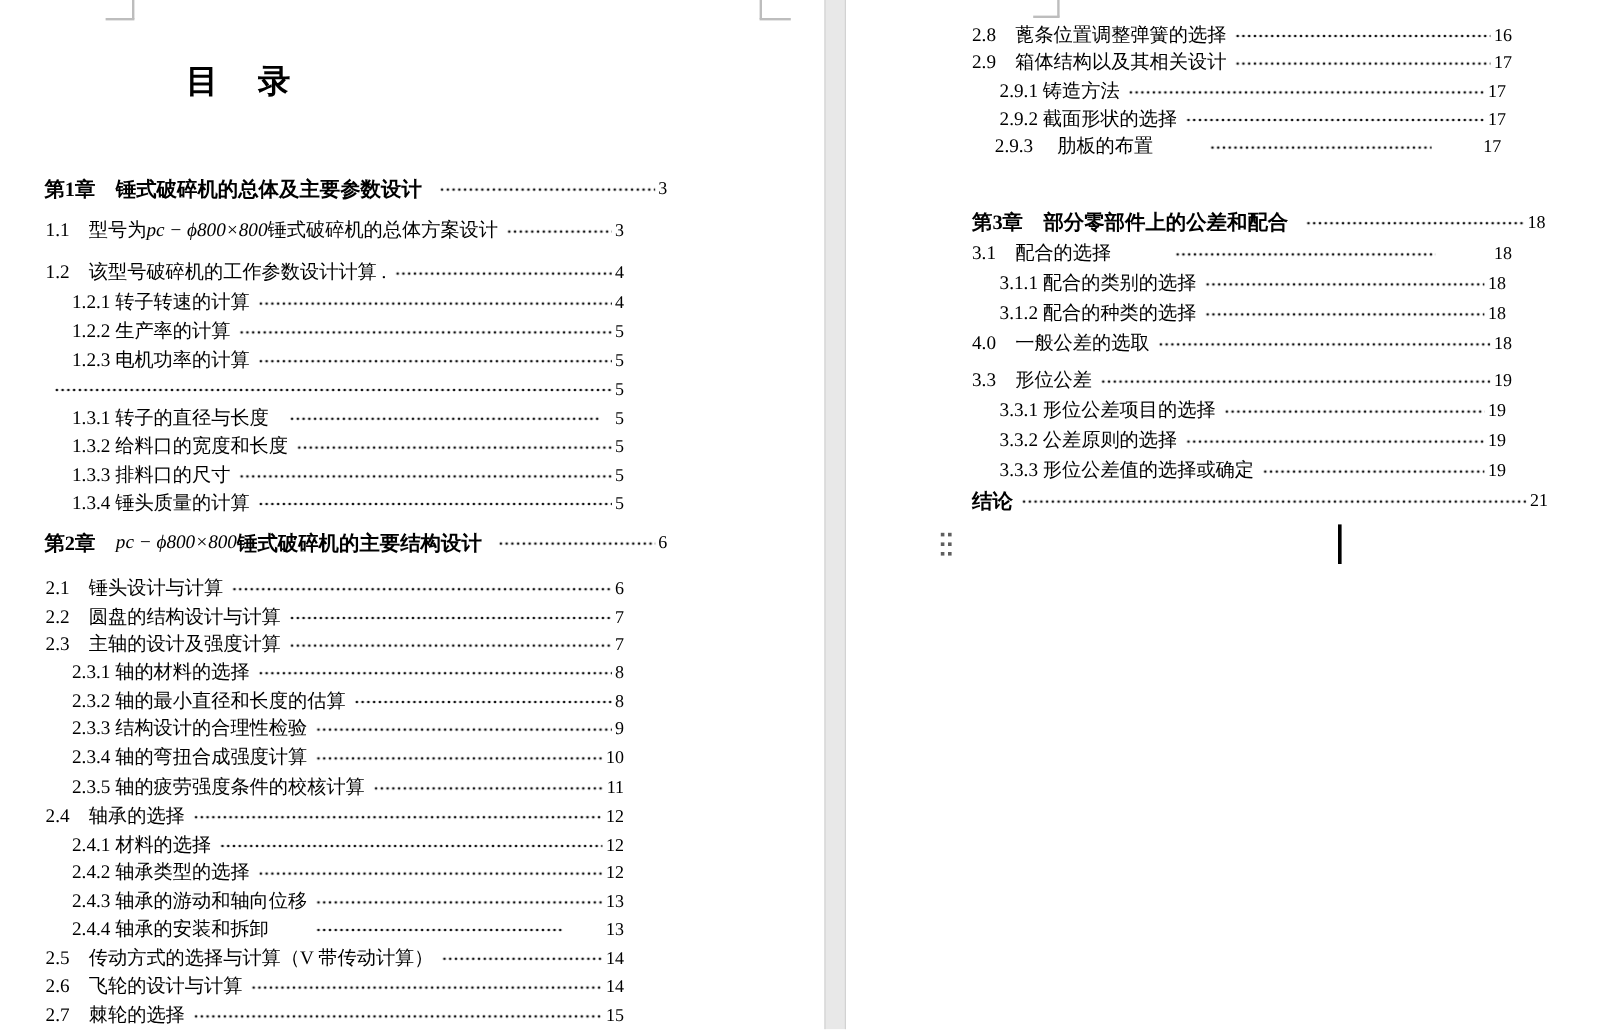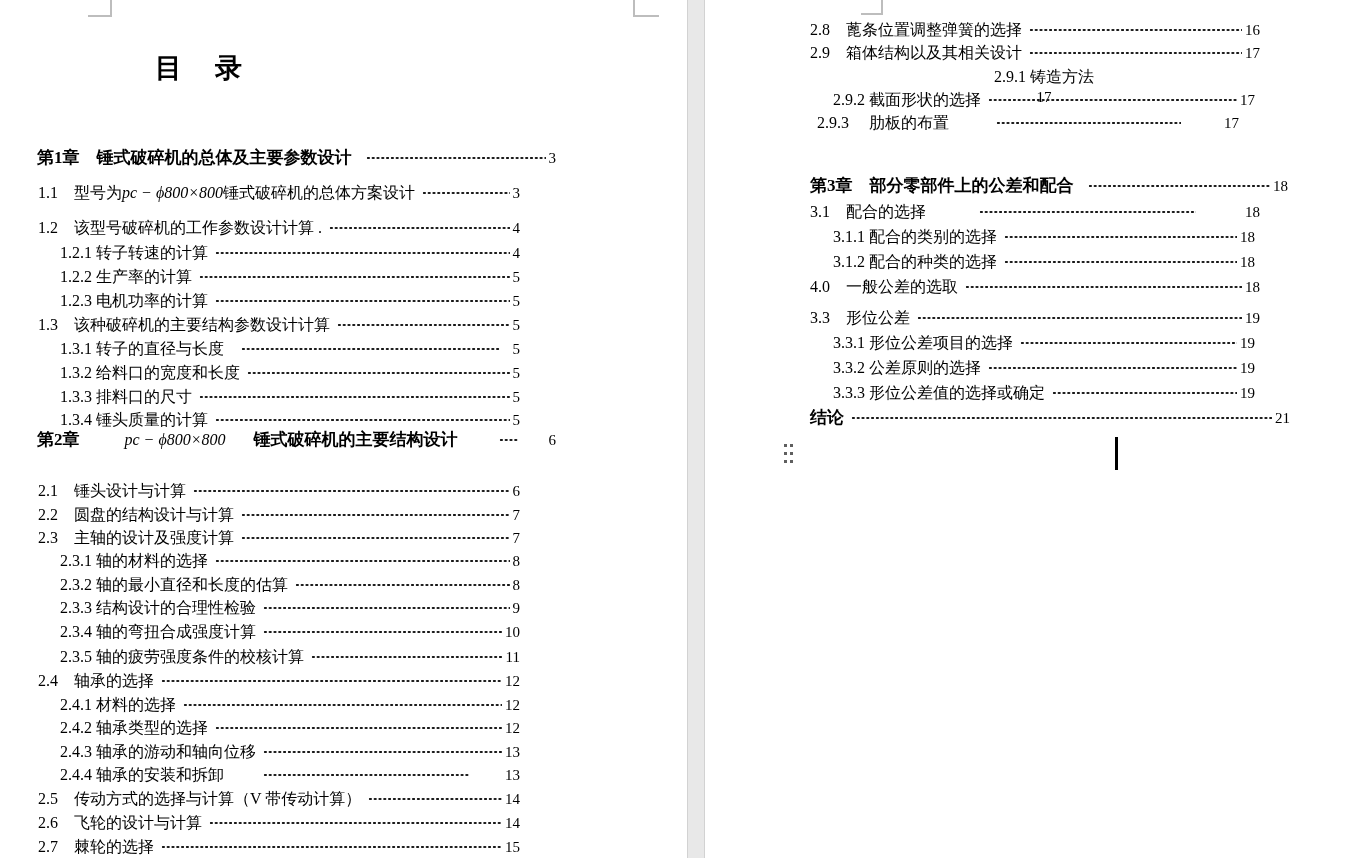--- a/index.html
+++ b/index.html
@@ -65,21 +65,20 @@
         <span class="lbl">1.2.2 生产率的计算</span>
         <span class="dots"></span>
         <span class="pg">5</span>
       </div>
       <div class="row l2" style="top: 291px; left: 60px; width: 460px;">
         <span class="lbl">1.2.3 电机功率的计算</span>
         <span class="dots"></span>
         <span class="pg">5</span>
       </div>
       <div class="row l1" style="top: 315px; left: 38px; width: 482px;">
-        <span class="lbl">1.3　该种破碎机的主要结构参数设计计算</span>
         <span class="dots"></span>
         <span class="pg">5</span>
       </div>
       <div class="row l2" style="top: 339px; left: 60px; width: 460px; gap: 10px;">
         <span class="lbl">1.3.1 转子的直径与长度</span>
         <span class="dots"></span>
         <span class="pg">5</span>
       </div>
       <div class="row l2" style="top: 363px; left: 60px; width: 460px;">
         <span class="lbl">1.3.2 给料口的宽度和长度</span>
@@ -89,21 +88,21 @@
       <div class="row l2" style="top: 387px; left: 60px; width: 460px;">
         <span class="lbl">1.3.3 排料口的尺寸</span>
         <span class="dots"></span>
         <span class="pg">5</span>
       </div>
       <div class="row l2" style="top: 410px; left: 60px; width: 460px;">
         <span class="lbl">1.3.4 锤头质量的计算</span>
         <span class="dots"></span>
         <span class="pg">5</span>
       </div>
-      <div class="row chapter" style="top: 430px; left: 37px; width: 519px; gap: 28px;">
+      <div class="row chapter" style="top: 443px; left: 37px; width: 519px;">
         <span class="lbl">第2章　</span>
         <span class="lbl math">pc − ϕ800×800</span>
         <span class="lbl"> 锤式破碎机的主要结构设计</span>
         <span class="dots"></span>
         <span class="pg">6</span>
       </div>
       <div class="row l1" style="top: 481px; left: 38px; width: 482px;">
         <span class="lbl">2.1　锤头设计与计算</span>
         <span class="dots"></span>
         <span class="pg">6</span>
@@ -202,31 +201,31 @@
   <div class="row l1" style="top: 20px; left: 105px; width: 450px;">
         <span class="lbl">2.8　蓖条位置调整弹簧的选择</span>
         <span class="dots"></span>
         <span class="pg">16</span>
       </div>
       <div class="row l1" style="top: 43px; left: 105px; width: 450px;">
         <span class="lbl">2.9　箱体结构以及其相关设计</span>
         <span class="dots"></span>
         <span class="pg">17</span>
       </div>
-      <div class="row l2" style="top: 67px; left: 128px; width: 422px; flex-direction: column;">
+      <div class="row l2" style="top: 67px; left: 128px; width: 422px;">
         <span class="lbl">2.9.1 铸造方法</span>
         <span class="dots"></span>
         <span class="pg">17</span>
       </div>
       <div class="row l2" style="top: 90px; left: 128px; width: 422px;">
         <span class="lbl">2.9.2 截面形状的选择</span>
         <span class="dots"></span>
         <span class="pg">17</span>
       </div>
-      <div class="row l2" style="top: 113px; left: 112px; width: 422px; gap: 40px;">
+      <div class="row l2" style="top: 113px; left: 124px; width: 422px; gap: 40px;">
         <span class="lbl">2.9.3　 肋板的布置</span>
         <span class="dots"></span>
         <span class="pg">17</span>
       </div>
       <div class="row chapter" style="top: 176px; left: 105px; width: 478px;">
         <span class="lbl">第3章　部分零部件上的公差和配合</span>
         <span class="dots"></span>
         <span class="pg">18</span>
       </div>
       <div class="row l1" style="top: 202px; left: 105px; width: 450px; gap: 46px;">

